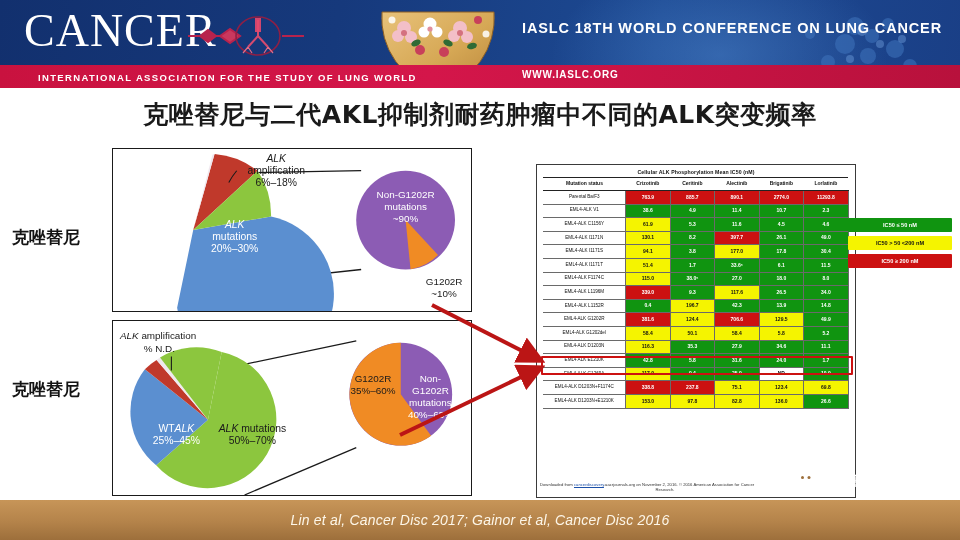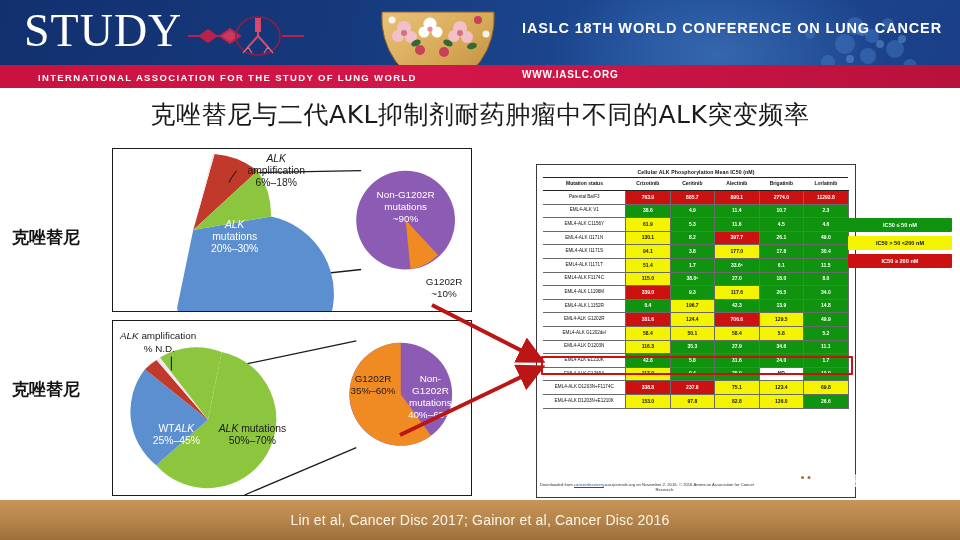--- a/index.html
+++ b/index.html
@@ -54,21 +54,21 @@
     position: absolute; left: 522px; top: 69px;
     font-size: 10px; font-weight: bold; letter-spacing: .8px; color: #ffffff;
     white-space: nowrap;
   }
 
   
   .slide-title {
     position: absolute; left: 0; top: 98px; width: 960px;
     text-align: center;
     font-family: "DejaVu Sans", sans-serif;
-    font-size: 25px; font-weight: normal; color: #1a1a1a;
+    font-size: 25px; font-weight: bold; color: #1a1a1a;
     letter-spacing: .5px;
   }
 
   
   .row-label {
     position: absolute;
     font-family: "DejaVu Sans", sans-serif;
     font-size: 17px; font-weight: bold; color: #141414;
     white-space: nowrap;
   }
@@ -142,21 +142,21 @@
   
   .arrows { position: absolute; left: 0; top: 0; width: 960px; height: 540px; pointer-events: none; }
 
   
   .footer {
     position: absolute; left: 0; top: 500px; width: 960px; height: 40px;
     background: linear-gradient(180deg, #c79558 0%, #b4834a 55%, #9d6f3b 100%);
   }
   .citation {
     position: absolute; left: 0; top: 512px; width: 960px; text-align: center;
-    font-size: 14px; color: #fdf6e8; letter-spacing: .2px;
+    font-size: 14px; color: #fdf6e8; letter-spacing: .2px; font-style: italic;
   }
   .watermark {
     position: absolute; right: 14px; top: 470px;
     display: flex; align-items: center; gap: 13px;
   }
   .wm-text {
     font-family: "DejaVu Sans", sans-serif;
     font-size: 15px; font-weight: bold; color: #ffffff;
     letter-spacing: 1px; white-space: nowrap;
   }
@@ -229,21 +229,21 @@
         </g>
       <g fill="#ffffff" opacity=".85">
           <circle cx="24" cy="18" r="3.5"></circle>
           <circle cx="118" cy="32" r="3.5"></circle>
         </g>
     </g>
   </svg>
 
   <div class="redbar"></div>
 
-  <div class="iaslc-logo">STUDY</div>
+  <div class="iaslc-logo">CANCER</div>
 
   <svg class="logo-lung" viewBox="0 0 120 44">
     <g stroke="#b8234d" stroke-width="2" fill="none">
       <path d="M2 22 H34"></path>
         <path d="M96 22 H118"></path>
       <path d="M14 22 l8 -6 l8 6 l-8 6 Z" fill="#b8234d"></path>
       <path d="M34 22 l10 -7 l10 7 l-10 7 Z" fill="#c9385e"></path>
       <ellipse cx="72" cy="22" rx="22" ry="19" stroke="#8e1f45" stroke-width="1.6"></ellipse>
       <path d="M72 6 V22" stroke="#d44a6e"></path>
       <path d="M72 22 L62 33 M72 22 L82 33" stroke="#d44a6e"></path>

